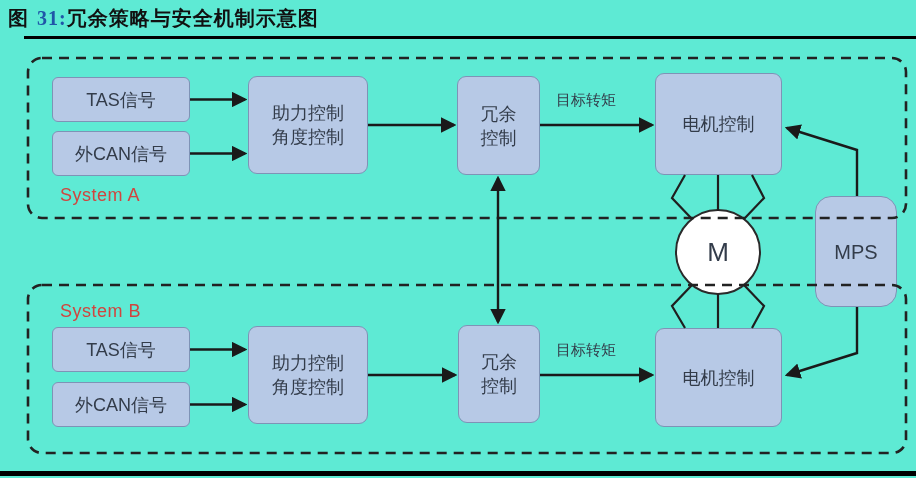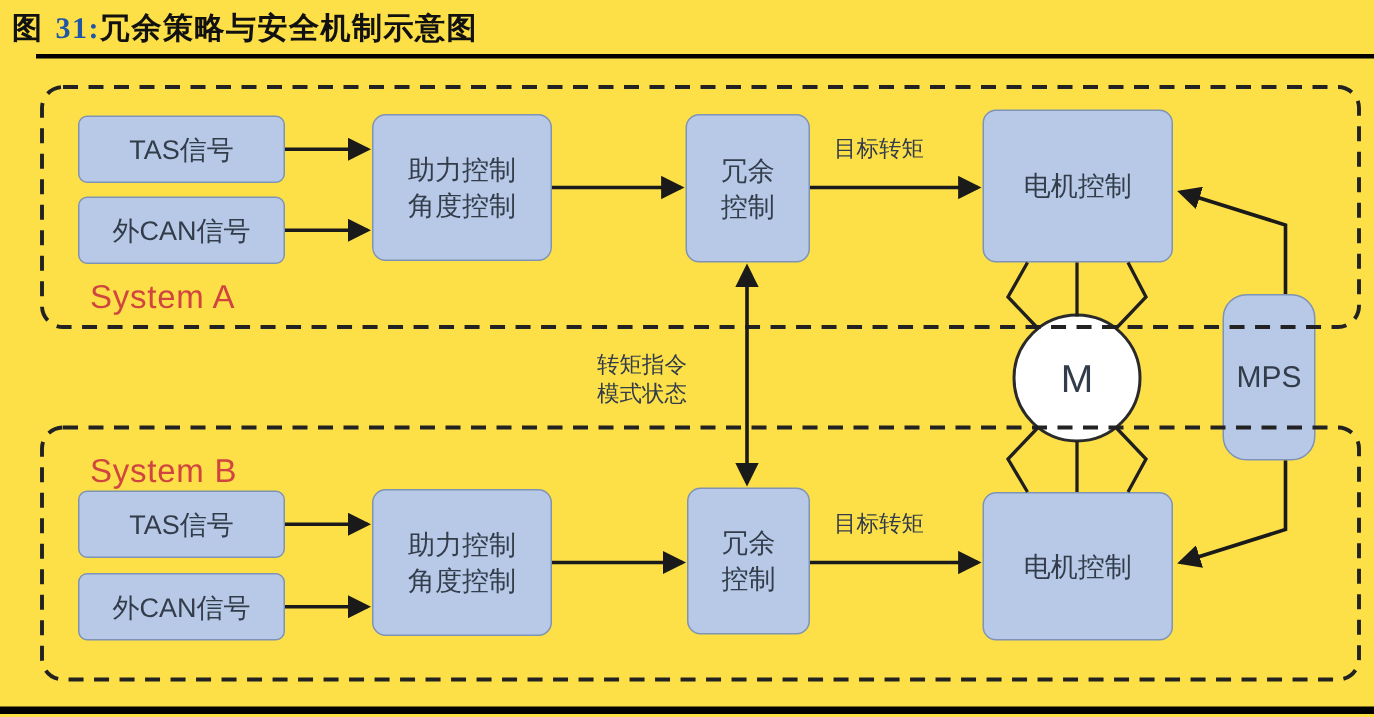--- a/index.html
+++ b/index.html
@@ -1,17 +1,17 @@
 <!DOCTYPE html>
 <html><head>
 <meta charset="utf-8">
 <style>
   html,body{margin:0;padding:0;background:#ffffff;}
   .stage{
-    position:relative;width:916px;height:478px;background:#fde047;overflow:hidden;
+    position:relative;width:916px;height:478px;background:#5eead4;overflow:hidden;
     font-family:"Liberation Sans",sans-serif;
   }
   .fig-title{
     position:absolute;left:8px;top:5px;font-family:"Liberation Serif","DejaVu Serif",serif;
     font-weight:bold;font-size:20px;color:#111;letter-spacing:1px;white-space:nowrap;
   }
   .fig-title .num{color:#2056a8;}
   .fig-title .sp{display:inline-block;width:8px;}
   .title-rule{position:absolute;left:24px;top:36px;width:892px;height:3px;background:#000;}
   .bottom-rule{position:absolute;left:0;top:471px;width:916px;height:5px;background:#000;}
@@ -21,21 +21,21 @@
     display:flex;flex-direction:column;align-items:center;justify-content:center;
     color:#333c4a;font-size:18px;line-height:24px;text-align:center;box-sizing:border-box;
   }
   .node.big{border-radius:9px;}
   .node.mps{border-radius:16px;font-size:20px;}
   .m-circle{
     position:absolute;left:675px;top:209px;width:86px;height:86px;border-radius:50%;
     background:#ffffff;border:2.2px solid #2a2a2a;display:flex;align-items:center;justify-content:center;
     font-size:26px;color:#333c4a;box-sizing:border-box;
   }
-  .sys-label{position:absolute;color:#d0453f;font-size:22px;font-weight:500;letter-spacing:0.5px;}
+  .sys-label{position:absolute;color:#d0453f;font-size:18px;font-weight:500;letter-spacing:0.5px;}
   .flow-label{position:absolute;color:#333c4a;font-size:15px;text-align:left;line-height:19px;}
   svg.overlay{position:absolute;left:0;top:0;pointer-events:none;}
 </style>
 </head>
 <body>
 
 <div class="stage">
 
   <div class="fig-title"><span>图</span><span class="sp"></span><span class="num">31</span><span class="num">:</span><span>冗余策略与安全机制示意图</span></div>
   <div class="title-rule"></div>
@@ -72,21 +72,21 @@
     <span>冗余</span>
     <span>控制</span>
   </div>
   <div class="node big" style="left:655px;top:328px;width:127px;height:99px;">
       <span>电机控制</span>
     </div>
 
   <div class="m-circle">
       <span>M</span>
     </div>
-  <div class="node mps" style="left:815px;top:196px;width:62px;height:111px;">
+  <div class="node mps" style="left:815px;top:196px;width:82px;height:111px;">
       <span>MPS</span>
     </div>
 
   <svg class="overlay" width="916" height="478" viewBox="0 0 916 478">
     <defs>
       <marker id="ah" viewBox="0 0 10 10" refX="8.5" refY="5" markerWidth="6.5" markerHeight="6.5" orient="auto-start-reverse">
         <path d="M0,0 L10,5 L0,10 z" fill="#1a1a1a"></path>
       </marker>
     </defs>
 
@@ -118,19 +118,15 @@
       <line x1="368" y1="375" x2="455" y2="375" marker-end="url(#ah)"></line>
       <line x1="540" y1="375" x2="652" y2="375" marker-end="url(#ah)"></line>
       <polyline points="857,307 857,353 787,375" marker-end="url(#ah)"></polyline>
     </g>
   </svg>
 
   <div class="sys-label" style="left:60px;top:185px;">System A</div>
   <div class="sys-label" style="left:60px;top:301px;">System B</div>
   <div class="flow-label" style="left:556px;top:90px;width:88px;">目标转矩</div>
   <div class="flow-label" style="left:556px;top:340px;width:88px;">目标转矩</div>
-  <div class="flow-label" style="left:398px;top:234px;width:92px;">
-    <div>转矩指令</div>
-    <div>模式状态</div>
-  </div>
 
   <div class="bottom-rule"></div>
 </div>
 
 </body></html>

